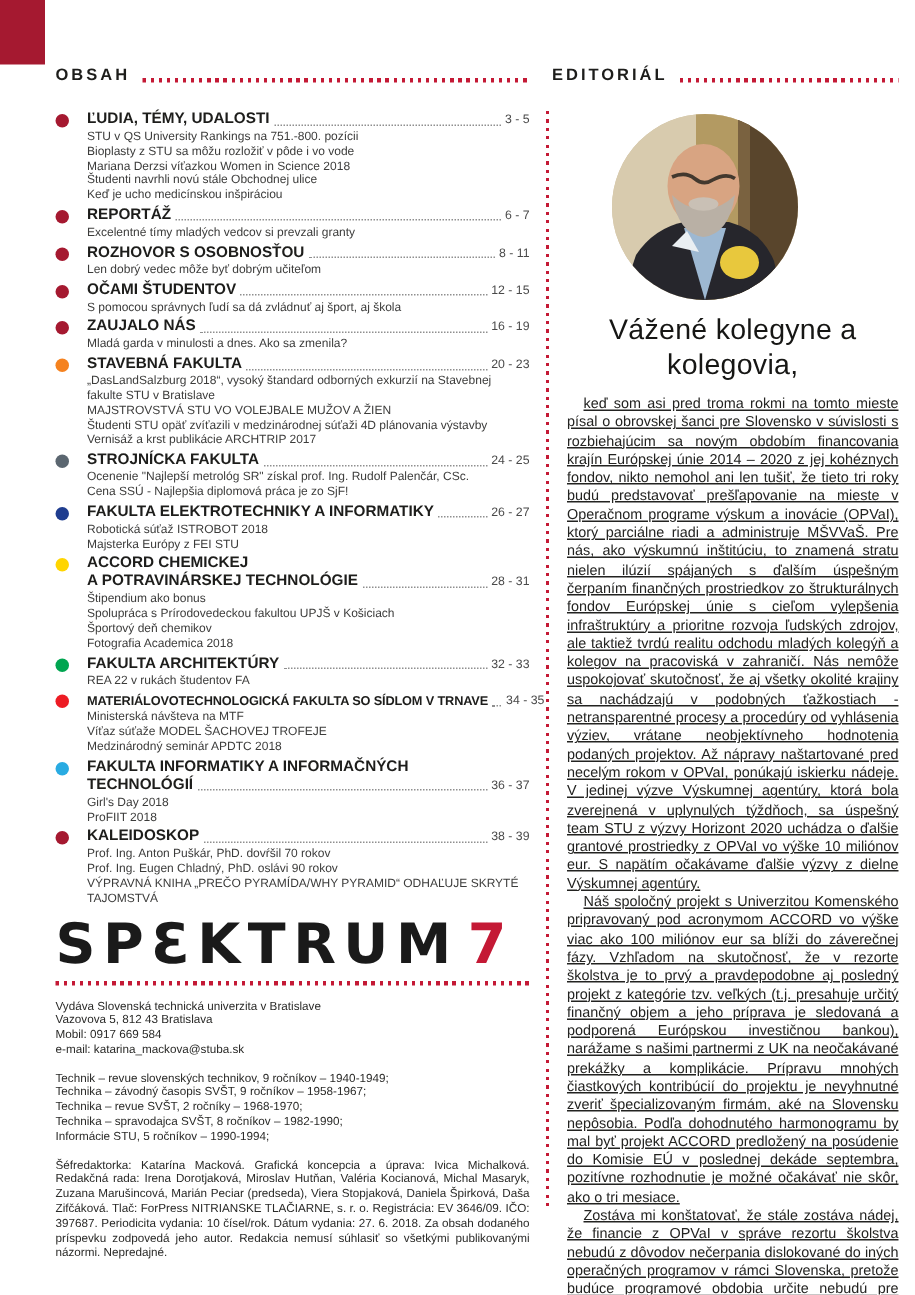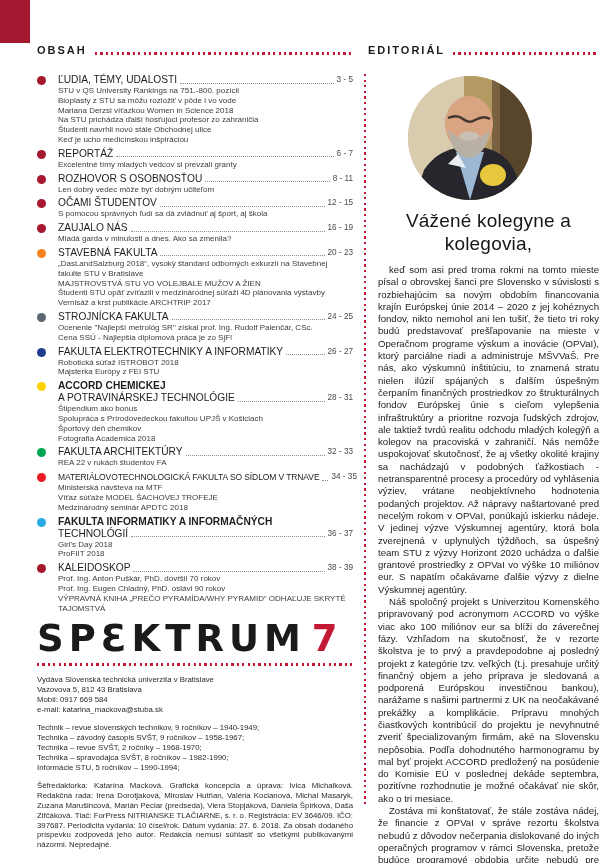--- a/index.html
+++ b/index.html
@@ -20,21 +20,21 @@
 
   .v-sep{position:absolute;left:364px;top:74px;width:2.2px;height:730px;
     background:repeating-linear-gradient(to bottom,#c41935 0 2.2px,transparent 2.2px 5.6px);}
 
   
   .left-col{position:absolute;left:37px;top:74px;width:316px;}
   .toc-section{position:relative;padding-left:21px;margin-bottom:3px;}
   .bullet{position:absolute;left:0;top:2px;width:9px;height:9px;border-radius:50%;}
   .toc-title-line{font-size:10.2px;font-weight:bold;line-height:12px;}
   .toc-head{display:flex;}
-  .toc-title{font-size:10.2px;font-weight:normal;line-height:12px;white-space:nowrap;}
+  .toc-title{font-size:10.2px;font-weight:bold;line-height:12px;white-space:nowrap;}
   .toc-section:nth-of-type(11) .toc-title{font-size:8.5px;letter-spacing:-0.1px;}
   .toc-leader{flex:1;min-width:6px;align-self:flex-end;height:0;margin:0 3px 2.5px;
     border-bottom:1.6px dotted #8f8f8f;}
   .toc-pages{align-self:flex-end;font-size:8.2px;color:#4a4a4a;white-space:nowrap;line-height:12px;}
   .toc-item{font-size:8px;line-height:9.8px;color:#3c3c3b;}
 
   .logo-row{margin-top:5px;font-family:"DejaVu Sans",sans-serif;font-weight:bold;
     font-size:37px;line-height:42px;letter-spacing:5px;white-space:nowrap;}
   .logo-word{color:#1a1a1a;}
   .logo-num{color:#c41935;margin-left:6px;}
@@ -46,21 +46,21 @@
   .credits{text-align:justify;}
 
   
   .right-col{position:absolute;left:378px;top:68px;width:221px;}
   .photo-wrap{width:124px;height:124px;border-radius:50%;overflow:hidden;margin:8px 0 0 30px;
     background:#cfc0a0;}
   .editorial-title{margin-top:9px;font-size:19px;line-height:23px;text-align:center;
     letter-spacing:0.2px;color:#161614;}
   .editorial-body{margin-top:9px;}
   .editorial-body p{margin:0;font-size:9.6px;line-height:12.3px;text-align:justify;
-    text-indent:11px;color:#232321;}
+    text-indent:11px;color:#232321;text-decoration:underline;}
 </style>
 </head>
 <body>
 
 <div class="corner-block"></div>
 
 <div class="hdr hdr-obsah">
   <span class="hdr-label">OBSAH</span>
   <span class="hdr-leader"></span>
 </div>
@@ -77,21 +77,20 @@
       <div class="toc-section">
         <span class="bullet" style="background: rgb(165, 25, 48);"></span>
         <div class="toc-head">
           <span class="toc-title">ĽUDIA, TÉMY, UDALOSTI</span>
           <span class="toc-leader"></span>
           <span class="toc-pages">3 - 5</span>
         </div>
         <div class="toc-item">STU v QS University Rankings na 751.-800. pozícii</div>
         <div class="toc-item">Bioplasty z STU sa môžu rozložiť v pôde i vo vode</div>
         <div class="toc-item">Mariana Derzsi víťazkou Women in Science 2018</div>
-        <div class="toc-item">Na STU prichádza ďalší hosťujúci profesor zo zahraničia</div>
         <div class="toc-item">Študenti navrhli novú stále Obchodnej ulice</div>
         <div class="toc-item">Keď je ucho medicínskou inšpiráciou</div>
       </div>
       <div class="toc-section">
         <span class="bullet" style="background: rgb(165, 25, 48);"></span>
         <div class="toc-head">
           <span class="toc-title">REPORTÁŽ</span>
           <span class="toc-leader"></span>
           <span class="toc-pages">6 - 7</span>
         </div>

